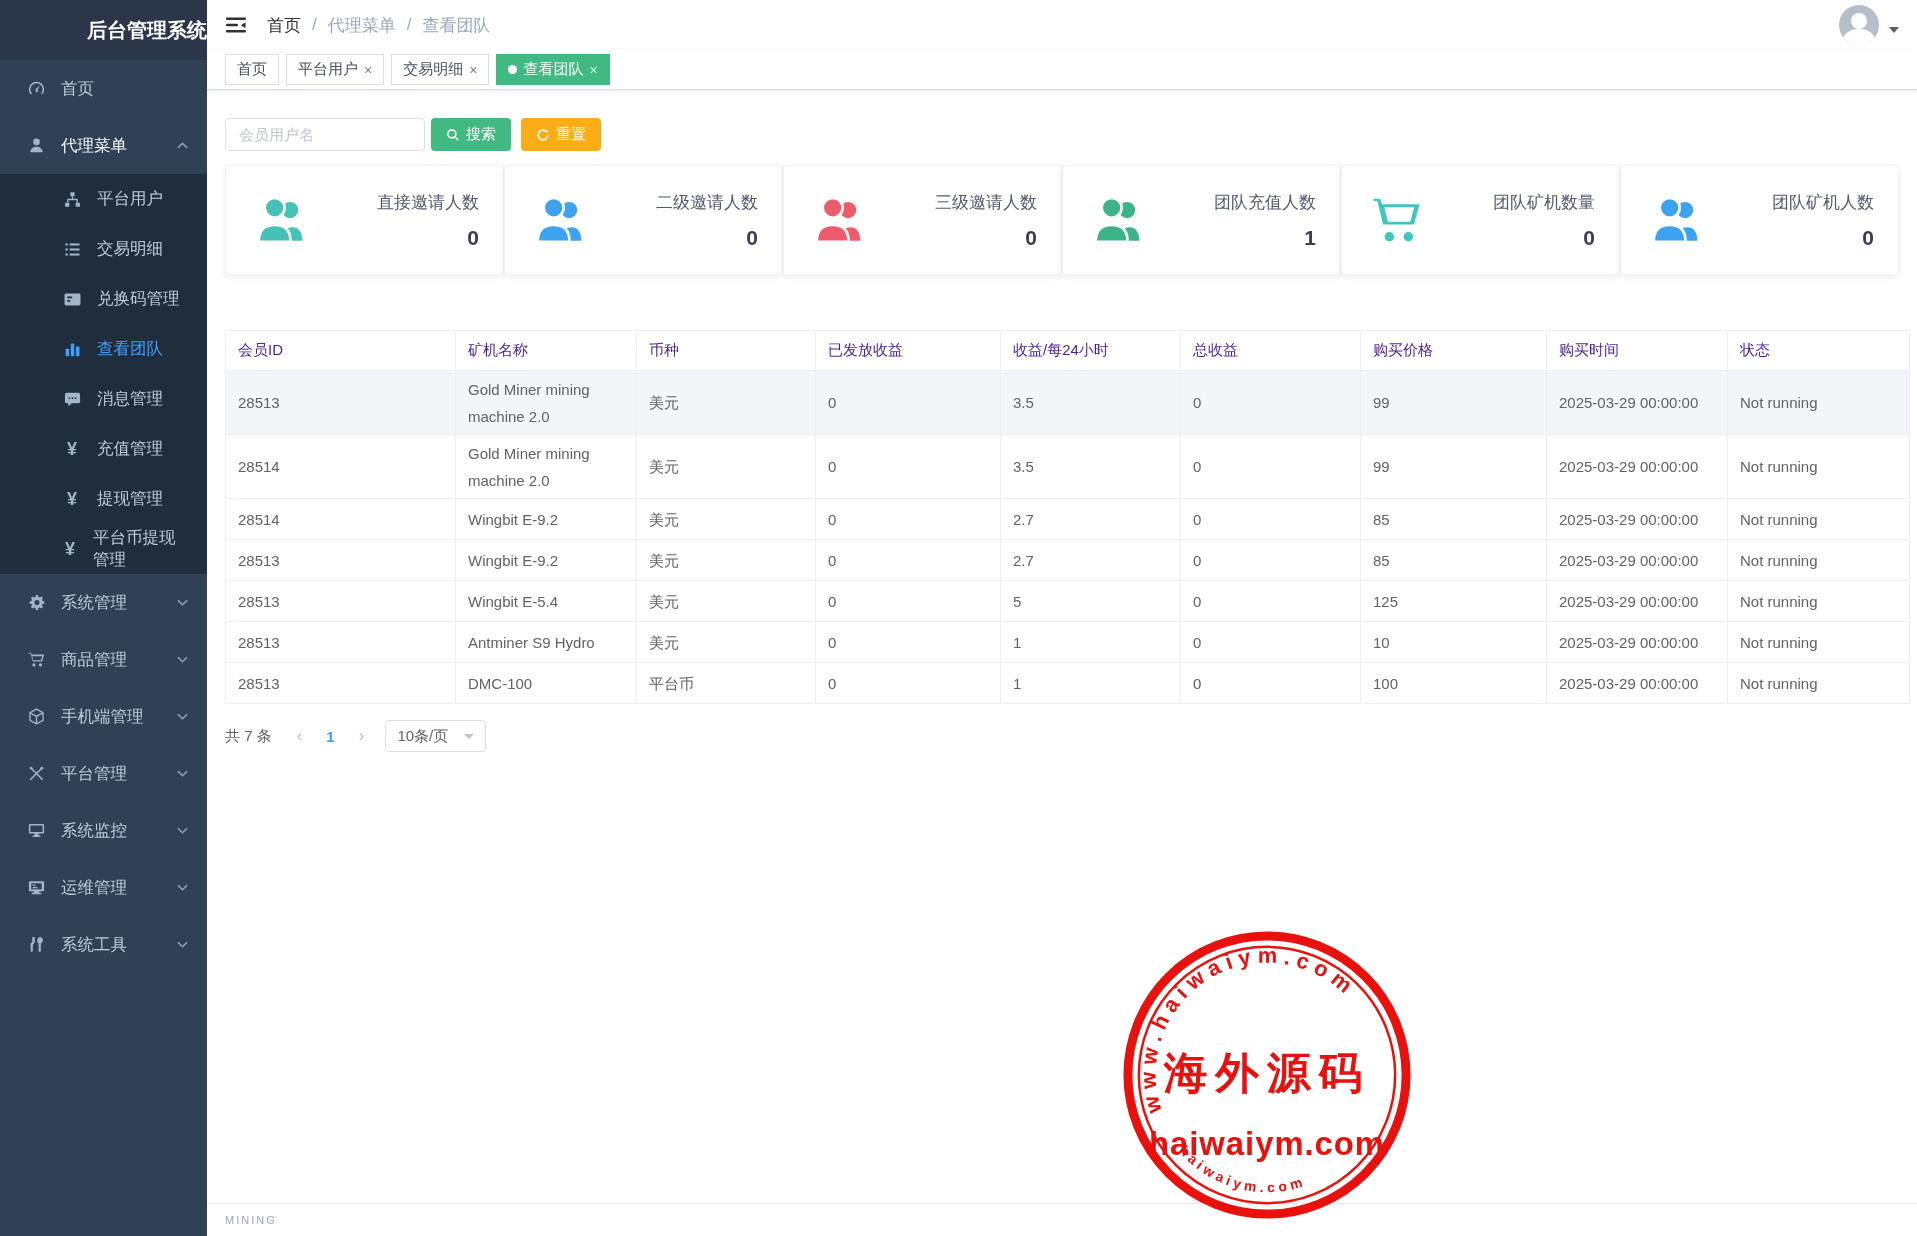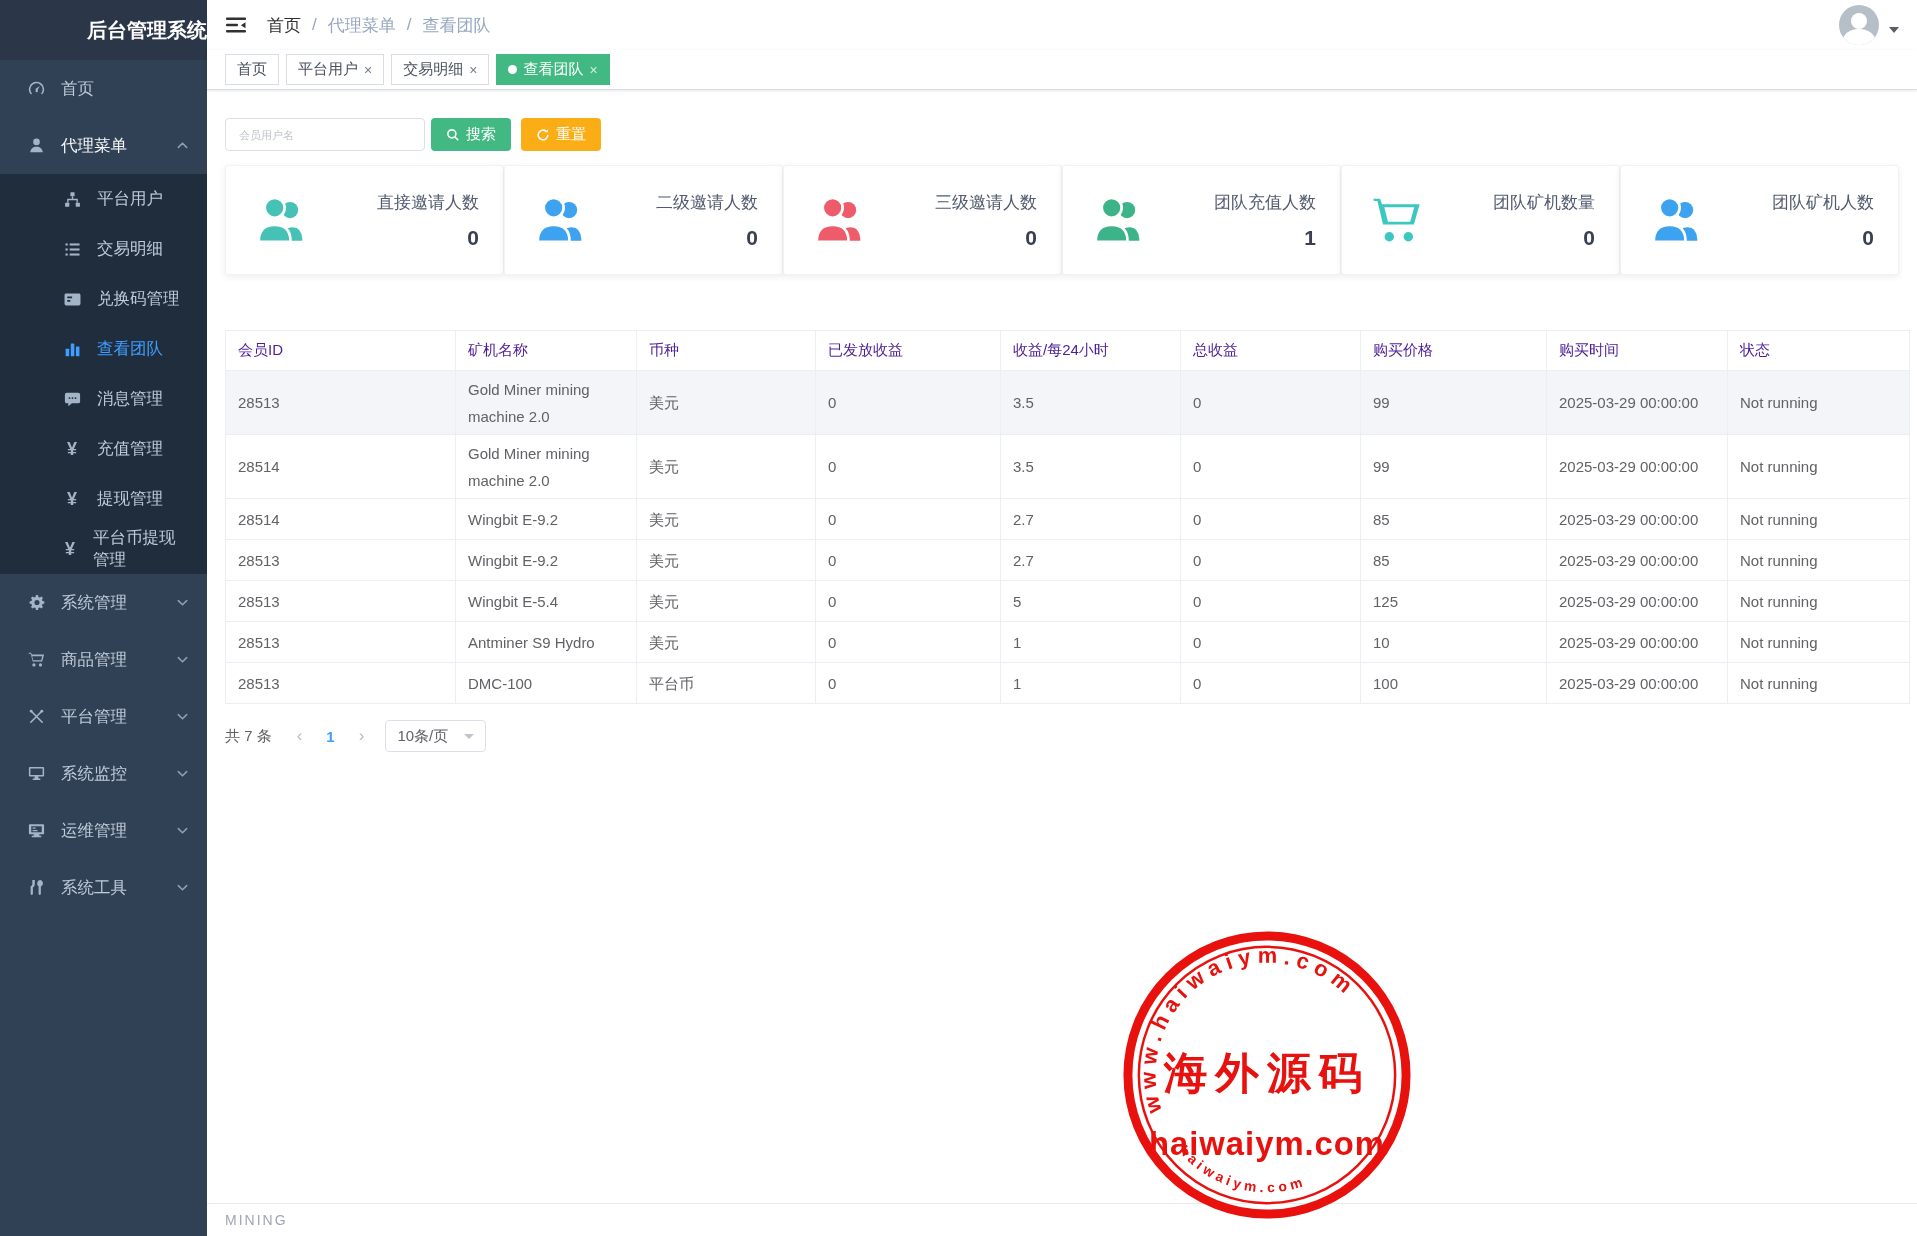--- a/index.html
+++ b/index.html
@@ -42,21 +42,21 @@
   .tabsbar { height:40px; display:flex; align-items:center; gap:7px; padding:0 18px; border-bottom:1px solid #d8dce5; box-shadow:0 1px 3px 0 rgba(0,0,0,.10); position:relative; z-index:2; background:#fff; }
   .tab { height:31px; display:inline-flex; align-items:center; gap:6px; padding:0 11px; border:1px solid #d8dce5; background:#fff; color:#495060; font-size:15px; cursor:pointer; white-space:nowrap; }
   .tab .dot { width:9px; height:9px; border-radius:50%; background:#fff; display:none; }
   .tab.active { background:#42b983; border-color:#42b983; color:#fff; }
   .tab.active .dot { display:inline-block; }
   .tab .tab-close { font-size:14px; line-height:1; opacity:.75; }
 
   .content { flex:1; padding:28px 18px 0 18px; position:relative; }
 
   .search-row { display:flex; align-items:center; margin-bottom:14px; }
-  .search-input { width:200px; height:33px; border:1px solid #dcdfe6; border-radius:4px; padding:0 13px; font-size:11px; color:#606266; outline:none; font-family:inherit; }
+  .search-input { width:200px; height:33px; border:1px solid #dcdfe6; border-radius:4px; padding:0 13px; font-size:15px; color:#606266; outline:none; font-family:inherit; }
   .search-input::placeholder { color:#bfc4cc; }
   .btn { height:33px; border:none; border-radius:4px; padding:0 15px; color:#fff; font-size:15px; display:inline-flex; align-items:center; gap:6px; cursor:pointer; font-family:inherit; }
   .btn svg { width:14px; height:14px; }
   .btn-search { background:#42b983; margin-left:6px; }
   .btn-reset { background:#fbad15; margin-left:10px; }
 
   .cards { display:flex; margin-bottom:55px; }
   .card { flex:1; height:110px; background:#fff; border:1px solid #f1f2f4; border-radius:3px; box-shadow:0 2px 7px rgba(0,0,0,.07); display:flex; align-items:center; padding:0 24px 0 26px; }
   .card-icon { width:58px; height:58px; flex-shrink:0; }
   .card-icon svg { width:58px; height:58px; }
@@ -70,21 +70,21 @@
   .grid tr.tall td { height:64px; }
   .grid tr.hl td { background:#f3f5f8; }
 
   .pagination { margin-top:16px; display:flex; align-items:center; font-size:15px; color:#606266; }
   .pg-total { margin-right:16px; }
   .pg-arrow { color:#b4bccc; font-size:17px; padding:0 9px; cursor:pointer; background:none; border:none; font-family:inherit; }
   .pg-page { color:#409eff; font-weight:bold; padding:0 9px; margin:0 6px; cursor:pointer; }
   .pg-size { margin-left:12px; height:32px; border:1px solid #dcdfe6; border-radius:4px; display:flex; align-items:center; gap:16px; padding:0 11px; color:#606266; font-size:15px; cursor:pointer; }
   .pg-caret { width:0; height:0; border-left:5px solid transparent; border-right:5px solid transparent; border-top:5px solid #c0c4cc; }
 
-  .footer { height:33px; border-top:1px solid #e8eaec; display:flex; align-items:center; padding:0 18px; font-size:14px; color:#9ea7b4; letter-spacing:2px; background:#fff; }
+  .footer { height:33px; border-top:1px solid #e8eaec; display:flex; align-items:center; padding:0 18px; font-size:11px; color:#9ea7b4; letter-spacing:2px; background:#fff; }
 
   .stamp { position:absolute; left:1118px; top:926px; width:298px; height:298px; pointer-events:none; z-index:5; }
 </style>
 </head>
 <body>
 
 <div class="app">
 
   <aside class="sidebar">
     <div class="logo">后台管理系统</div>
@@ -201,20 +201,34 @@
         </div>
         <div class="menu-item lvl1">
           <span class="menu-icon">
             <svg viewBox="0 0 20 20" fill="currentColor">
               <path d="M1.8 2.8h2.5l.7 2h13l-2 7.3H6L4.2 4.8l-.6-.8H1.8zm4.7 7.9h8.4l1.1-4.2H5.4z"></path>
               <circle cx="7.3" cy="15.7" r="1.7"></circle>
               <circle cx="14.2" cy="15.7" r="1.7"></circle>
             </svg>
           </span>
           <span class="menu-label">商品管理</span>
+          <span class="chevron">
+            <svg viewBox="0 0 14 14" fill="none" stroke="currentColor" stroke-width="1.6" stroke-linecap="round">
+              <path d="m2.5 5 4.5 4.5L11.5 5"></path>
+            </svg>
+          </span>
+        </div>
+        <div class="menu-item lvl1">
+          <span class="menu-icon">
+            <svg viewBox="0 0 20 20" fill="none" stroke="currentColor" stroke-width="1.4">
+              <path d="M10 2.2 16.9 6v8L10 17.8 3.1 14V6z"></path>
+              <path d="M3.4 6.2 10 9.9l6.6-3.7M10 9.9v7.7"></path>
+            </svg>
+          </span>
+          <span class="menu-label">手机端管理</span>
           <span class="chevron">
             <svg viewBox="0 0 14 14" fill="none" stroke="currentColor" stroke-width="1.6" stroke-linecap="round">
               <path d="m2.5 5 4.5 4.5L11.5 5"></path>
             </svg>
           </span>
         </div>
         <div class="menu-item lvl1">
           <span class="menu-icon">
             <svg viewBox="0 0 20 20" stroke="currentColor" fill="none" stroke-width="1.7" stroke-linecap="round">
               <path d="M4.2 4.2 16 16M15.8 4.2 4 16"></path>

